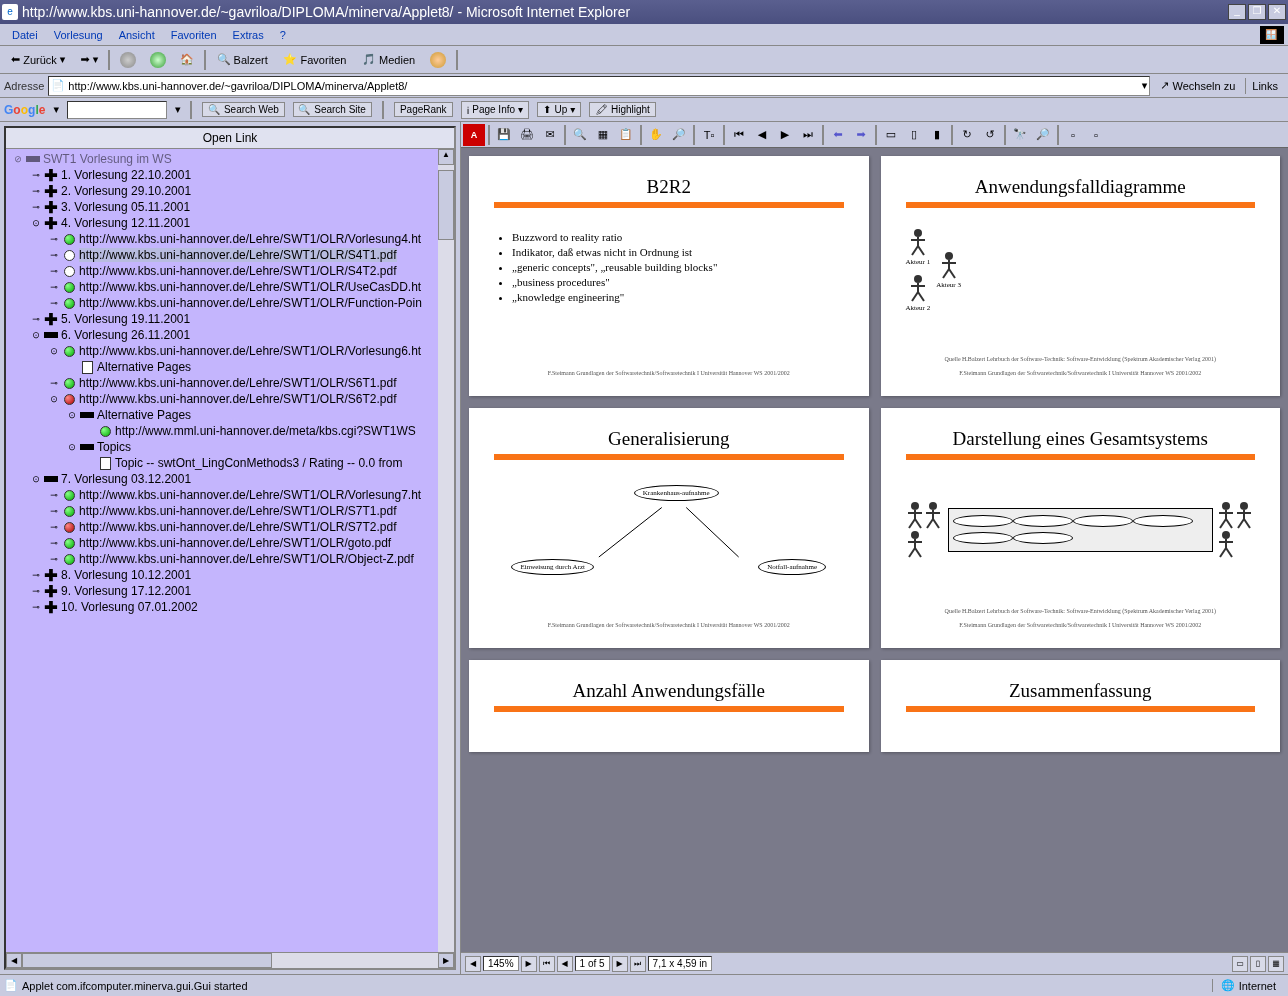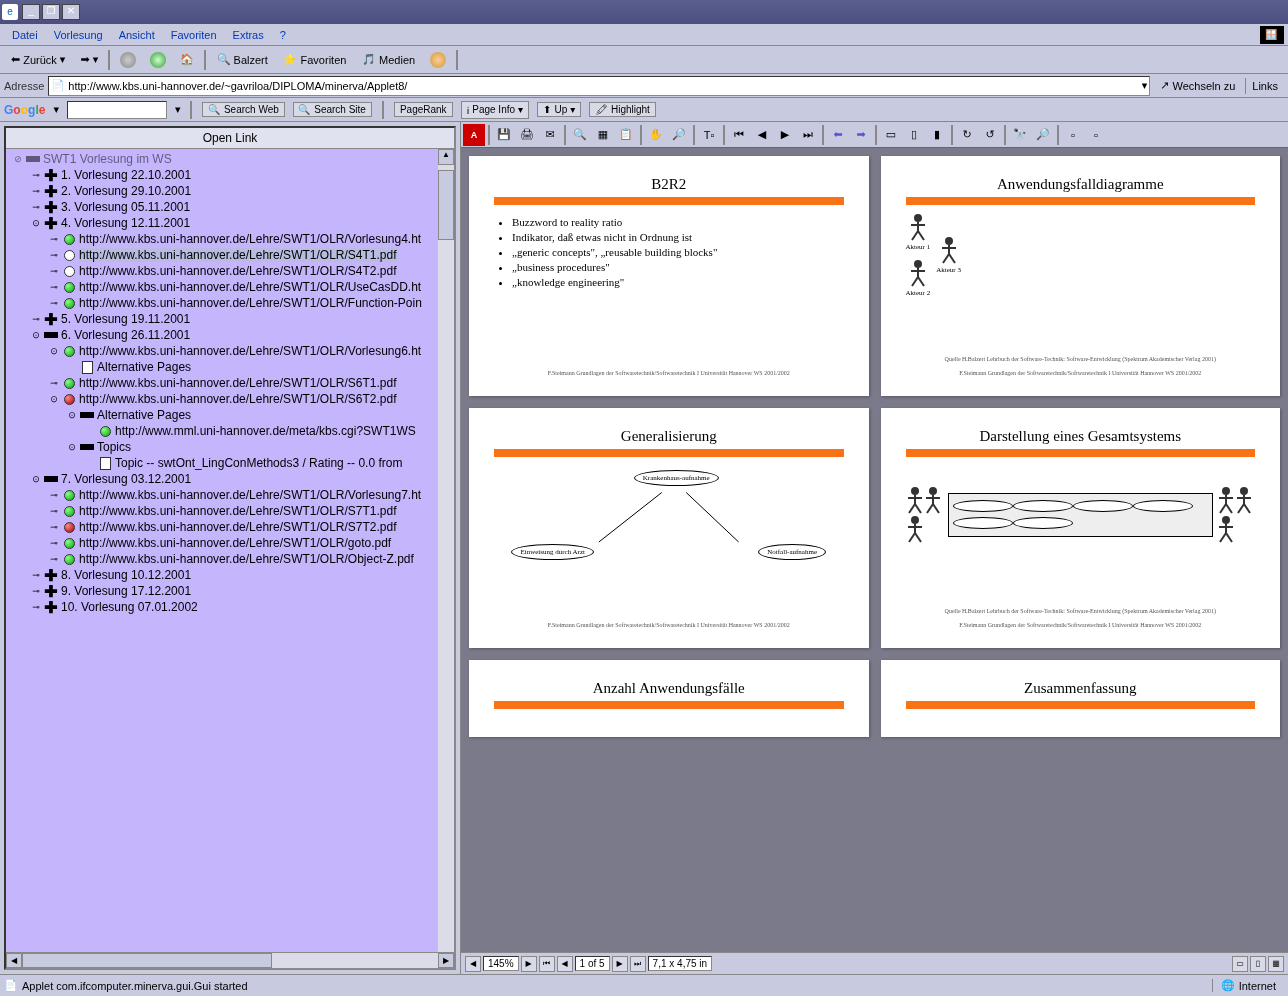--- a/index.html
+++ b/index.html
@@ -73,21 +73,21 @@
 
 .right-pane { flex: 1; background: #c8cbe0; display: flex; flex-direction: column; border-left: 1px solid #888; }
 .pdf-toolbar { height: 26px; background: #c8cbe0; border-bottom: 1px solid #666; display: flex; align-items: center; padding: 0 2px; gap: 1px; }
 .pdf-toolbar .pdf-btn { width: 22px; height: 22px; border: 1px solid transparent; display: flex; align-items: center; justify-content: center; cursor: pointer; font-size: 11px; }
 .pdf-toolbar .adobe-logo { background: #c00; color: #fff; font-weight: bold; width: 22px; height: 22px; text-align: center; line-height: 22px; font-size: 9px; }
 .pdf-toolbar .sep { width: 2px; height: 20px; background: #888; margin: 0 2px; }
 
 .pdf-content { flex: 1; background: #7a7a8a; overflow: auto; padding: 8px; position: relative; }
 .pdf-pages { display: grid; grid-template-columns: 1fr 1fr; gap: 12px; }
 .pdf-page { background: #fff; padding: 20px 25px; min-height: 240px; box-shadow: 1px 1px 3px rgba(0,0,0,0.3); font-family: 'Times New Roman', serif; display: flex; flex-direction: column; }
-.pdf-page .page-title { font-size: 15px; text-align: center; border-bottom: 8px solid #f97316; padding-bottom: 4px; margin-bottom: 8px; }
+.pdf-page .page-title { font-size: 19px; text-align: center; border-bottom: 6px solid #f97316; padding-bottom: 4px; margin-bottom: 20px; }
 .pdf-page .page-body { flex: 1; font-size: 11px; }
 .pdf-page ul { list-style: disc; padding-left: 18px; }
 .pdf-page ul li { margin: 3px 0; }
 .pdf-page .footer { font-size: 6px; color: #555; text-align: center; margin-top: 8px; }
 .pdf-page .diagram { display: flex; align-items: center; justify-content: center; height: 100px; }
 
 .pdf-statusbar { height: 22px; background: #c8cbe0; border-top: 1px solid #888; display: flex; align-items: center; padding: 0 4px; gap: 2px; font-size: 10px; }
 .pdf-statusbar .zoom-box, .pdf-statusbar .page-box, .pdf-statusbar .size-box { background: #fff; border: 1px inset #888; padding: 1px 4px; }
 .pdf-statusbar .sb-btn { width: 16px; height: 16px; border: 1px solid #888; background: #d8dae8; text-align: center; font-size: 8px; line-height: 14px; cursor: pointer; }
 
@@ -97,20 +97,21 @@
 .statusbar .zone { display: flex; align-items: center; gap: 4px; padding: 0 8px; border-left: 1px solid #888; }
 .statusbar .ie-small { width: 14px; height: 14px; }
 .usecase-box { border: 1px solid #000; background: #e8e8e8; padding: 6px; font-size: 7px; position: relative; }
 .oval { border: 1px solid #000; border-radius: 50%; padding: 3px 8px; background: #fff; font-size: 7px; display: inline-block; text-align: center; }
 </style>
 </head>
 <body>
 
 <div class="titlebar">
   <span class="ie-icon">e</span>
+  <span class="title">http://www.kbs.uni-hannover.de/~gavriloa/DIPLOMA/minerva/Applet8/ - Microsoft Internet Explorer</span>
   <div class="win-btns">
     <div class="win-btn">_</div>
     <div class="win-btn">❐</div>
     <div class="win-btn">✕</div>
   </div>
 </div>
 
 <div class="menubar">
   <span class="menu-item">Datei</span>
   <span class="menu-item">Vorlesung</span>
@@ -585,21 +586,21 @@
 
     <div class="pdf-statusbar">
       <div class="sb-btn">◀</div>
       <div class="zoom-box">145%</div>
       <div class="sb-btn">▶</div>
       <div class="sb-btn">⏮</div>
       <div class="sb-btn">◀</div>
       <div class="page-box">1 of 5</div>
       <div class="sb-btn">▶</div>
       <div class="sb-btn">⏭</div>
-      <div class="size-box">7,1 x 4,75 in</div>
+      <div class="size-box">7,1 x 4,59 in</div>
       <div style="flex:1"></div>
       <div class="sb-btn">▭</div>
       <div class="sb-btn">▯</div>
       <div class="sb-btn">▦</div>
     </div>
   </div>
 </div>
 
 <div class="statusbar">
   <div class="status-text">

